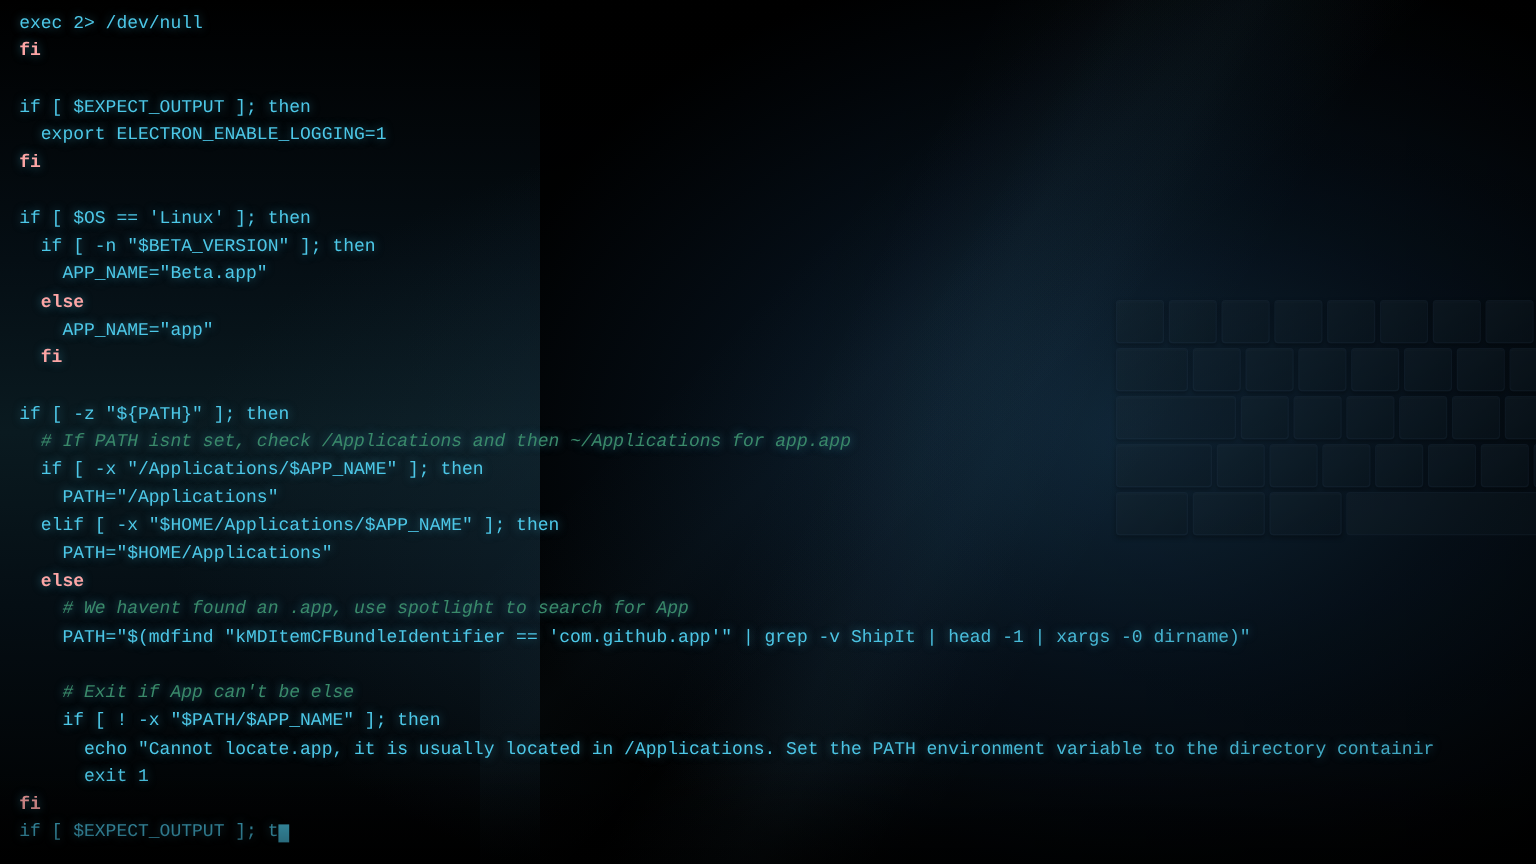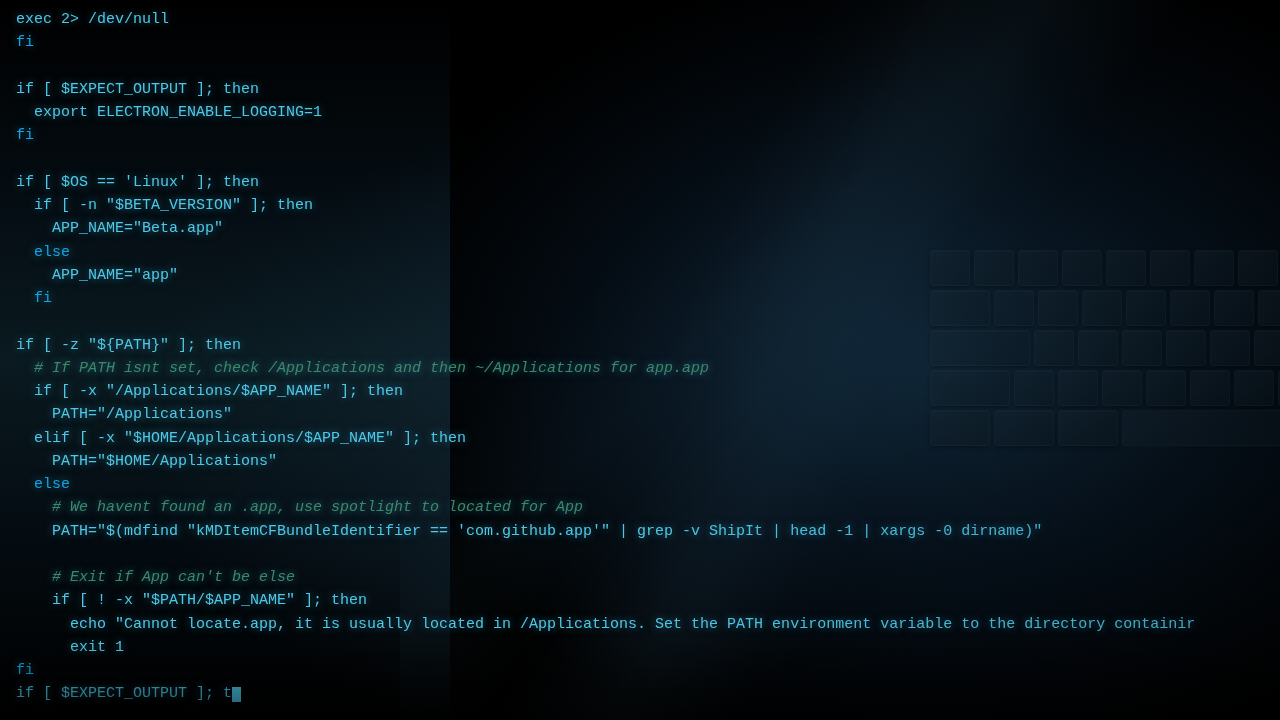--- a/index.html
+++ b/index.html
@@ -103,21 +103,21 @@
     .code-line {
       display: block;
       font-size: 15px;
       line-height: 1.55;
       white-space: pre;
       padding: 0 16px;
       color: #4dc8e8;
       text-shadow: 0 0 8px rgba(77, 200, 232, 0.5);
     }
 
-    .code-line .kw { color: #0ea5e9; }
+    .code-line .kw { color: #fca5a5; font-weight: bold; }
     .code-line .comment { color: #3a8a6a; font-style: italic; }
 
     .cursor {
       display: inline-block;
       width: 9px;
       height: 1em;
       background-color: #4dc8e8;
       vertical-align: text-bottom;
       animation: blink 1s step-end infinite;
     }
@@ -229,21 +229,21 @@
     <span class="code-line">    APP_NAME="app"</span>
     <span class="code-line"><span class="kw">  fi</span></span>
     <span class="code-line"> </span>
     <span class="code-line">if [ -z "${PATH}" ]; then</span>
     <span class="code-line"><span class="comment">  # If PATH isnt set, check /Applications and then ~/Applications for app.app</span></span>
     <span class="code-line">  if [ -x "/Applications/$APP_NAME" ]; then</span>
     <span class="code-line">    PATH="/Applications"</span>
     <span class="code-line">  elif [ -x "$HOME/Applications/$APP_NAME" ]; then</span>
     <span class="code-line">    PATH="$HOME/Applications"</span>
     <span class="code-line"><span class="kw">  else</span></span>
-    <span class="code-line"><span class="comment">    # We havent found an .app, use spotlight to located for App</span></span>
+    <span class="code-line"><span class="comment">    # We havent found an .app, use spotlight to search for App</span></span>
     <span class="code-line">    PATH="$(mdfind "kMDItemCFBundleIdentifier == 'com.github.app'" | grep -v ShipIt | head -1 | xargs -0 dirname)"</span>
     <span class="code-line"> </span>
     <span class="code-line"><span class="comment">    # Exit if App can't be else</span></span>
     <span class="code-line">    if [ ! -x "$PATH/$APP_NAME" ]; then</span>
     <span class="code-line">      echo "Cannot locate.app, it is usually located in /Applications. Set the PATH environment variable to the directory containir</span>
     <span class="code-line">      exit 1</span>
     <span class="code-line"><span class="kw">fi</span></span>
     <span class="code-line">if [ $EXPECT_OUTPUT ]; t<span class="cursor"></span></span>
   </div>
 

